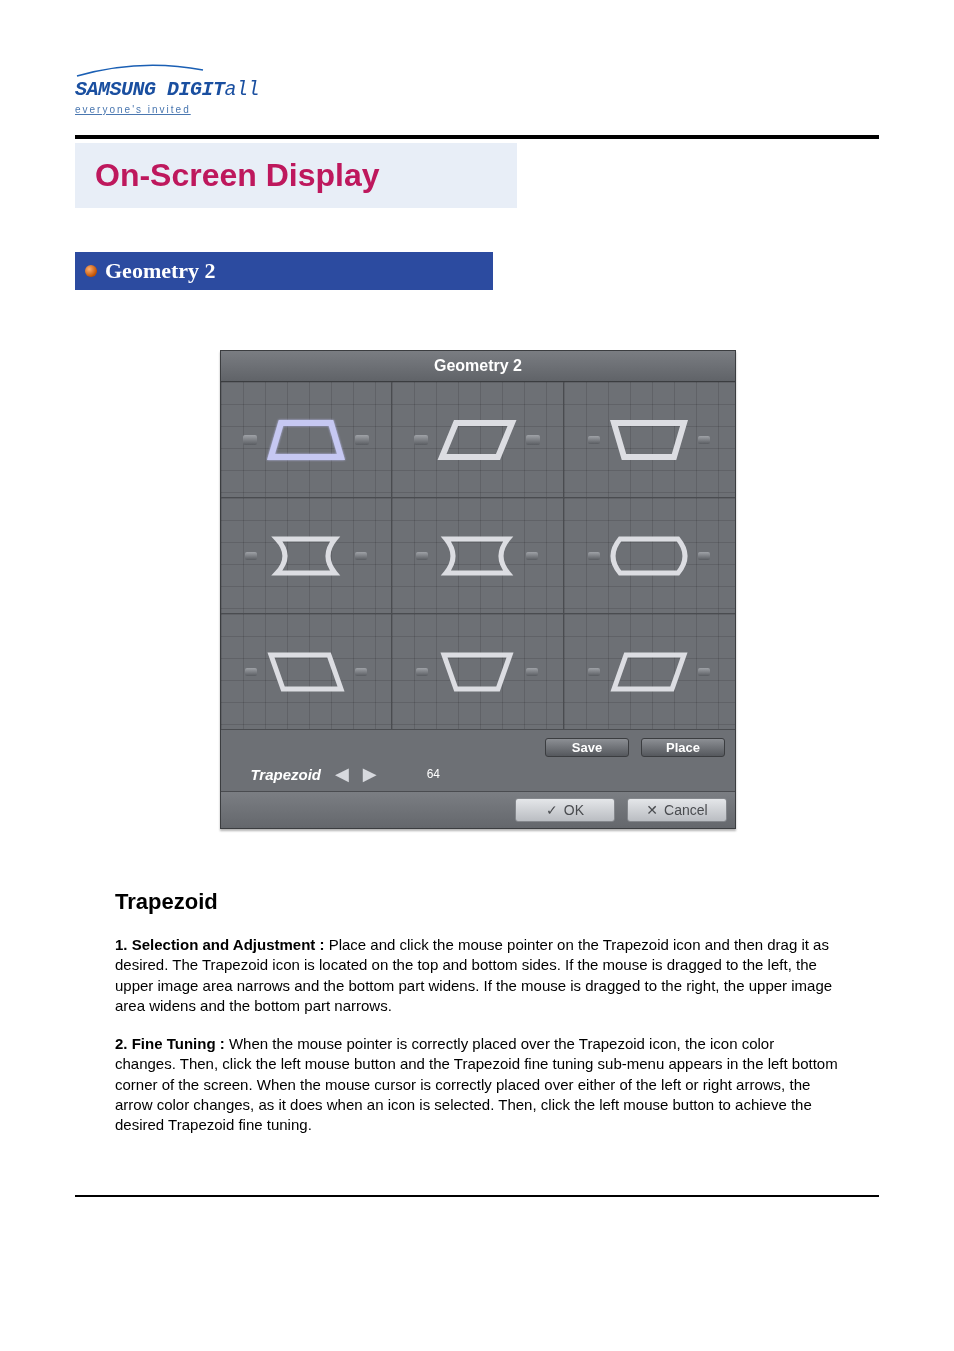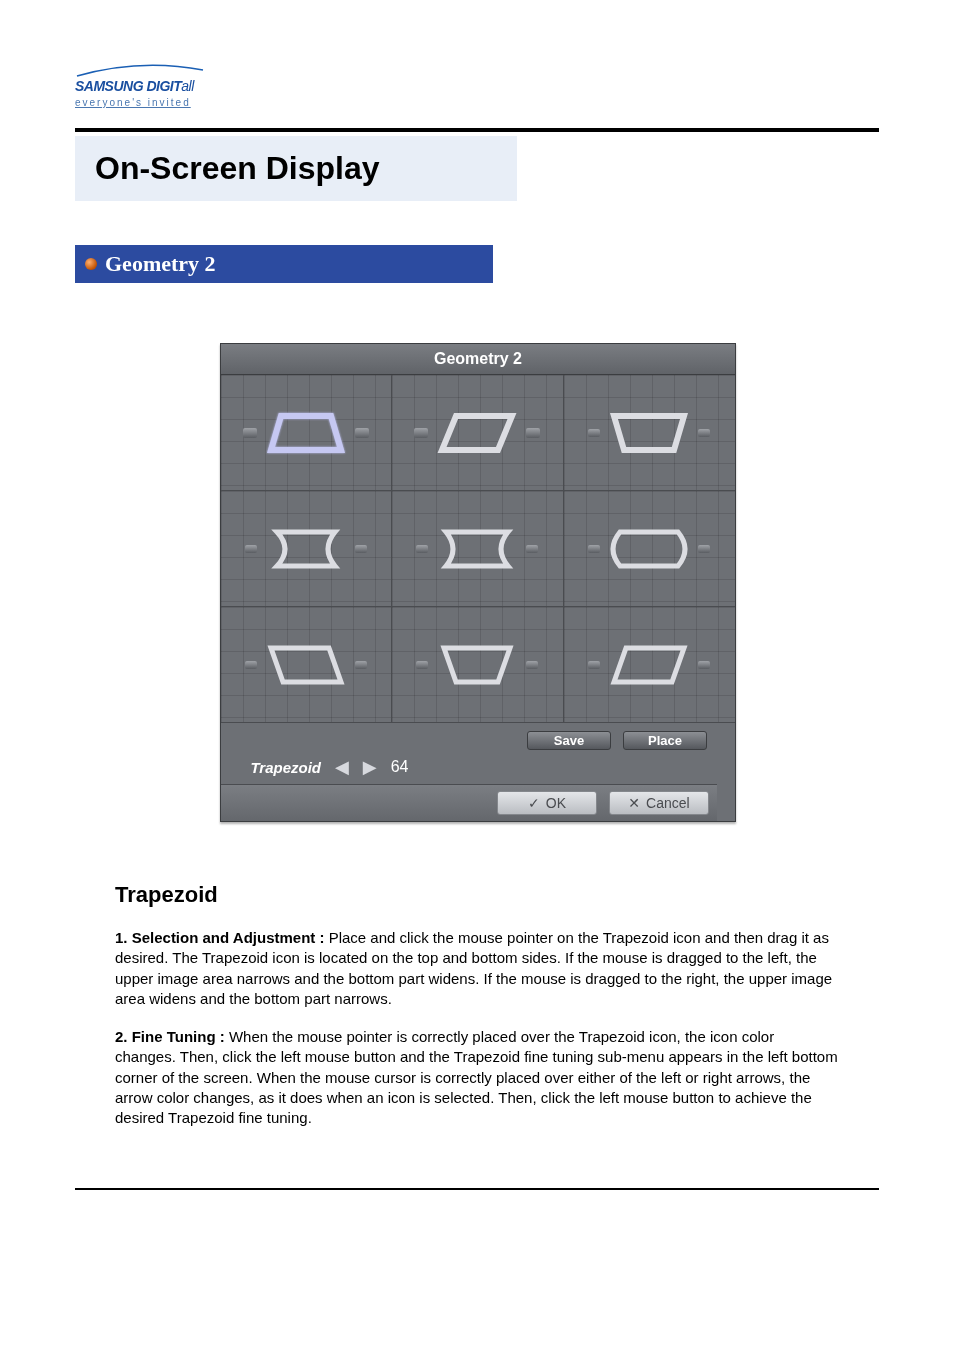--- a/index.html
+++ b/index.html
@@ -11,22 +11,22 @@
   .page {
     width: 954px;
     margin: 0 auto;
     padding: 60px 75px 100px 75px;
     box-sizing: border-box;
   }
   .logo-wrap {
     margin-bottom: 20px;
   }
   .logo-line1 {
-    font-family: Liberation Sans, sans-serif;
-    font-size: 14px;
+    font-family: Liberation Mono, monospace;
+    font-size: 20px;
     font-weight: bold;
     color: #1a4fa0;
     font-style: italic;
     letter-spacing: -0.5px;
   }
   .logo-line1 .tail {
     font-weight: normal;
   }
   .logo-swoosh {
     width: 130px;
@@ -47,21 +47,21 @@
   }
   .title-bar {
     background: #e8eef7;
     padding: 14px 20px;
     width: 50%;
   }
   .title-bar h1 {
     margin: 0;
     font-size: 32px;
     font-weight: bold;
-    color: #000000;
+    color: #be185d;
   }
   .section-bar {
     margin-top: 44px;
     width: 52%;
   }
   .section-inner {
     background: #2c4ba0;
     color: #ffffff;
     padding: 6px 10px;
     display: flex;
@@ -124,21 +124,21 @@
   .icon-handle { display:flex; align-items:center; gap:6px; }
   .handle {
     width: 14px; height: 10px;
     background: linear-gradient(#9fa2a7,#5a5d62);
     border-radius: 2px;
   }
   .handle.mini { width:12px; height:8px; }
 
   .osd-bottom {
     background: #6d7075;
-    padding: 8px 28px 14px 10px;
+    padding: 8px 10px 14px 10px;
   }
   .row-save {
     display:flex; justify-content:flex-end; gap:12px; margin-bottom:6px;
   }
   .btn-chip {
     background: linear-gradient(#8c8f94,#55585d);
     color:#ffffff;
     font-size:13px;
     padding: 1px 18px;
     border-radius: 3px;
@@ -154,21 +154,21 @@
     color:#ffffff; font-style: italic; font-weight:bold; font-size:15px;
     width: 90px; text-align:right;
   }
   .arrow {
     color:#d7d9de; font-size:18px;
     cursor:pointer;
   }
   .arrow.left::before { content:"◀"; }
   .arrow.right::before { content:"▶"; }
   .adjust-val {
-    color:#ffffff; font-size:16px; font-weight:normal;
+    color:#ffffff; font-size:12px; font-weight:normal;margin-left:36px;
   }
   .row-okcancel {
     display:flex; justify-content:flex-end; gap:12px; margin-top:6px;
     background: linear-gradient(#7b7e83,#64676c);
     padding: 6px 8px;
     border-top: 1px solid #4a4c50;
     margin-left: -10px; margin-right: -10px; margin-bottom: -14px;
   }
   .btn-light {
     background: linear-gradient(#e4e6e9,#babdc2);

